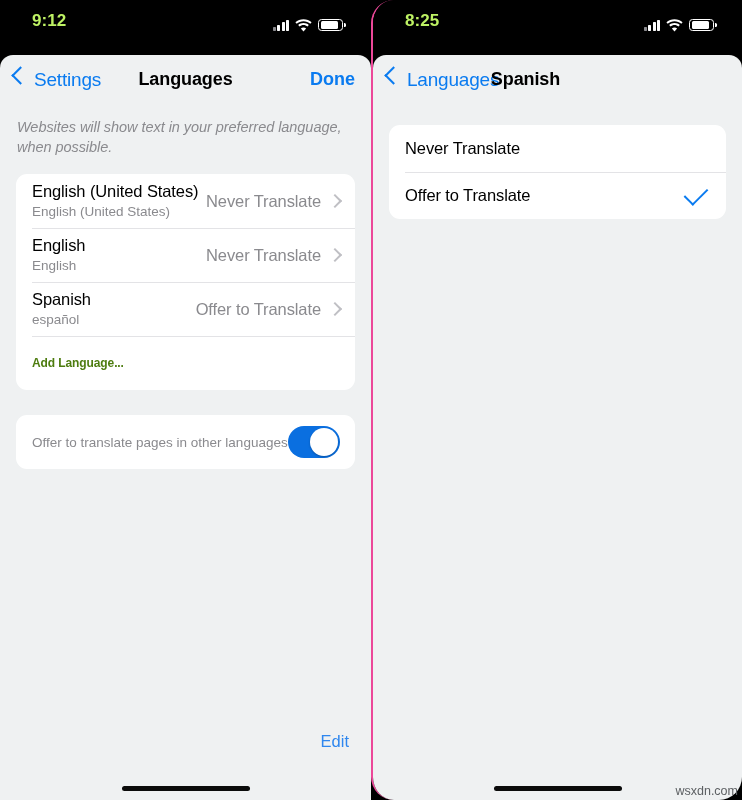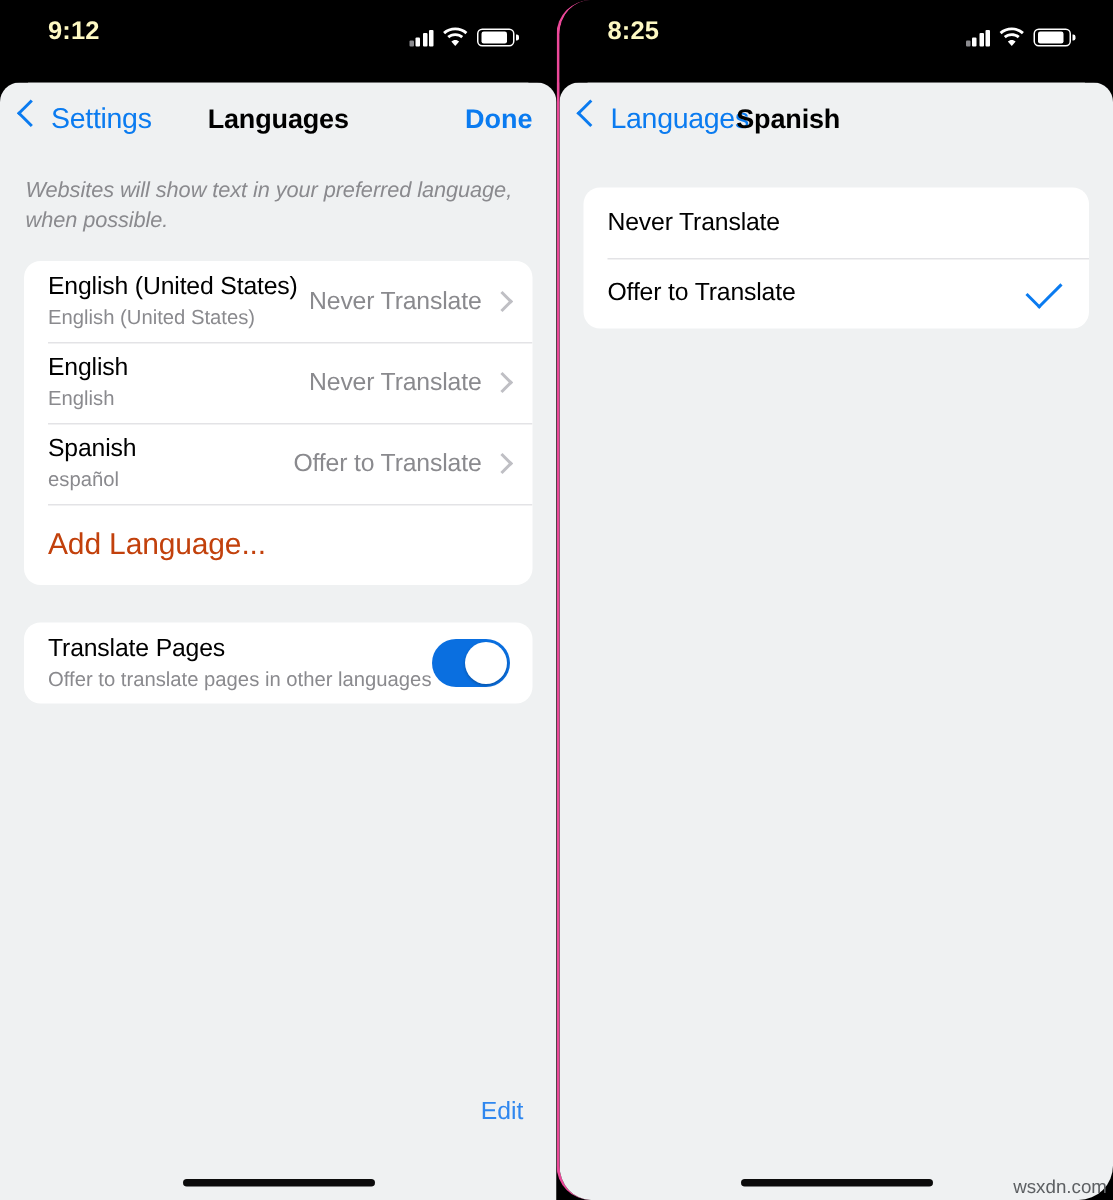--- a/index.html
+++ b/index.html
@@ -38,21 +38,21 @@
     position: absolute;
     top: 0; left: 0; right: 0;
     height: 55px;
     background: #000;
     z-index: 40;
   }
   .status-time {
     position: absolute;
     left: 32px;
     top: 11px;
-    color: #fef9c3;
+    color: #bef264;
     font-size: 17px;
     font-weight: bold;
     letter-spacing: 0.1px;
   }
   .status-icons {
     position: absolute;
     right: 28px;
     top: 14px;
     display: flex;
     align-items: flex-end;
@@ -227,23 +227,24 @@
   }
   .chev-right {
     width: 8px;
     height: 8px;
     border-top: 2px solid #bfbfc4;
     border-right: 2px solid #bfbfc4;
     transform: rotate(45deg);
     flex: none;
   }
   .row-link {
-    font-size: 20px;
-    color: #c2410c;
+    font-size: 12px;
+    color: #4d7c0f;
     letter-spacing: -0.1px;
+    font-weight: bold;
   }
 
   
   .toggle {
     width: 52px;
     height: 32px;
     border-radius: 16px;
     background: #0a6fe0;
     position: relative;
     flex: none;
@@ -376,21 +377,20 @@
 
         <div class="row">
           <div class="row-link">Add Language...</div>
         </div>
 
       </div>
 
       <div class="card gap">
         <div class="row">
           <div class="row-main">
-            <div class="row-title">Translate Pages</div>
             <div class="row-sub">Offer to translate pages in other languages</div>
           </div>
           <div class="toggle">
             <span class="knob"></span>
           </div>
         </div>
       </div>
 
       <div class="edit-btn">Edit</div>
       <div class="home-ind"></div>

